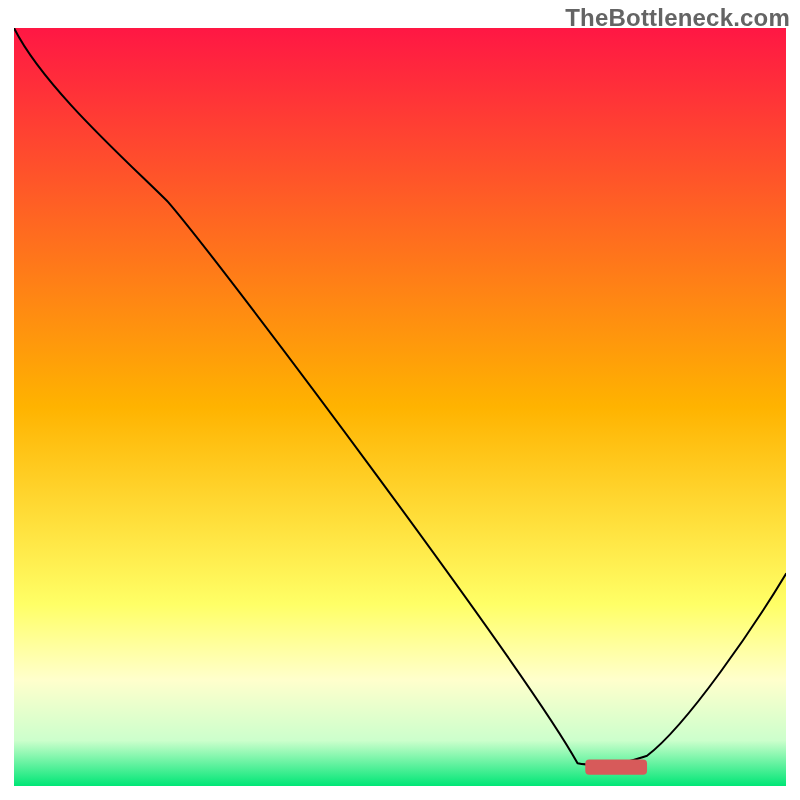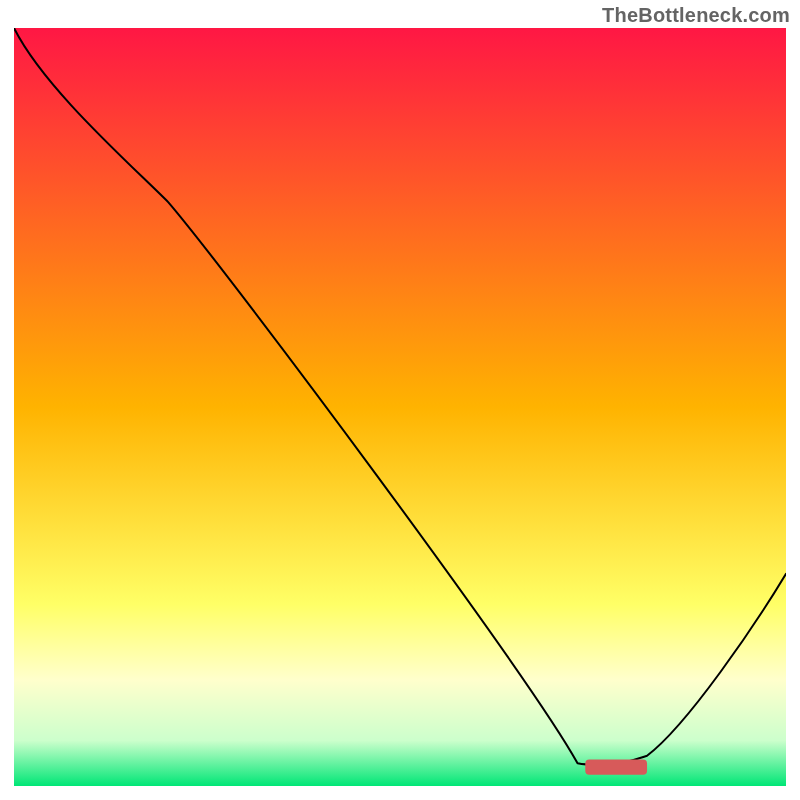--- a/index.html
+++ b/index.html
@@ -13,21 +13,21 @@
   }
   .canvas {
     position: relative;
     width: 800px;
     height: 800px;
   }
   .watermark {
     position: absolute;
     top: 4px;
     right: 10px;
-    font-size: 20px;
+    font-size: 24px;
     font-weight: 600;
     color: #646464;
     letter-spacing: 0.2px;
   }
   
   .plot-area {
     position: absolute;
     left: 14px;
     top: 28px;
     width: 772px;

